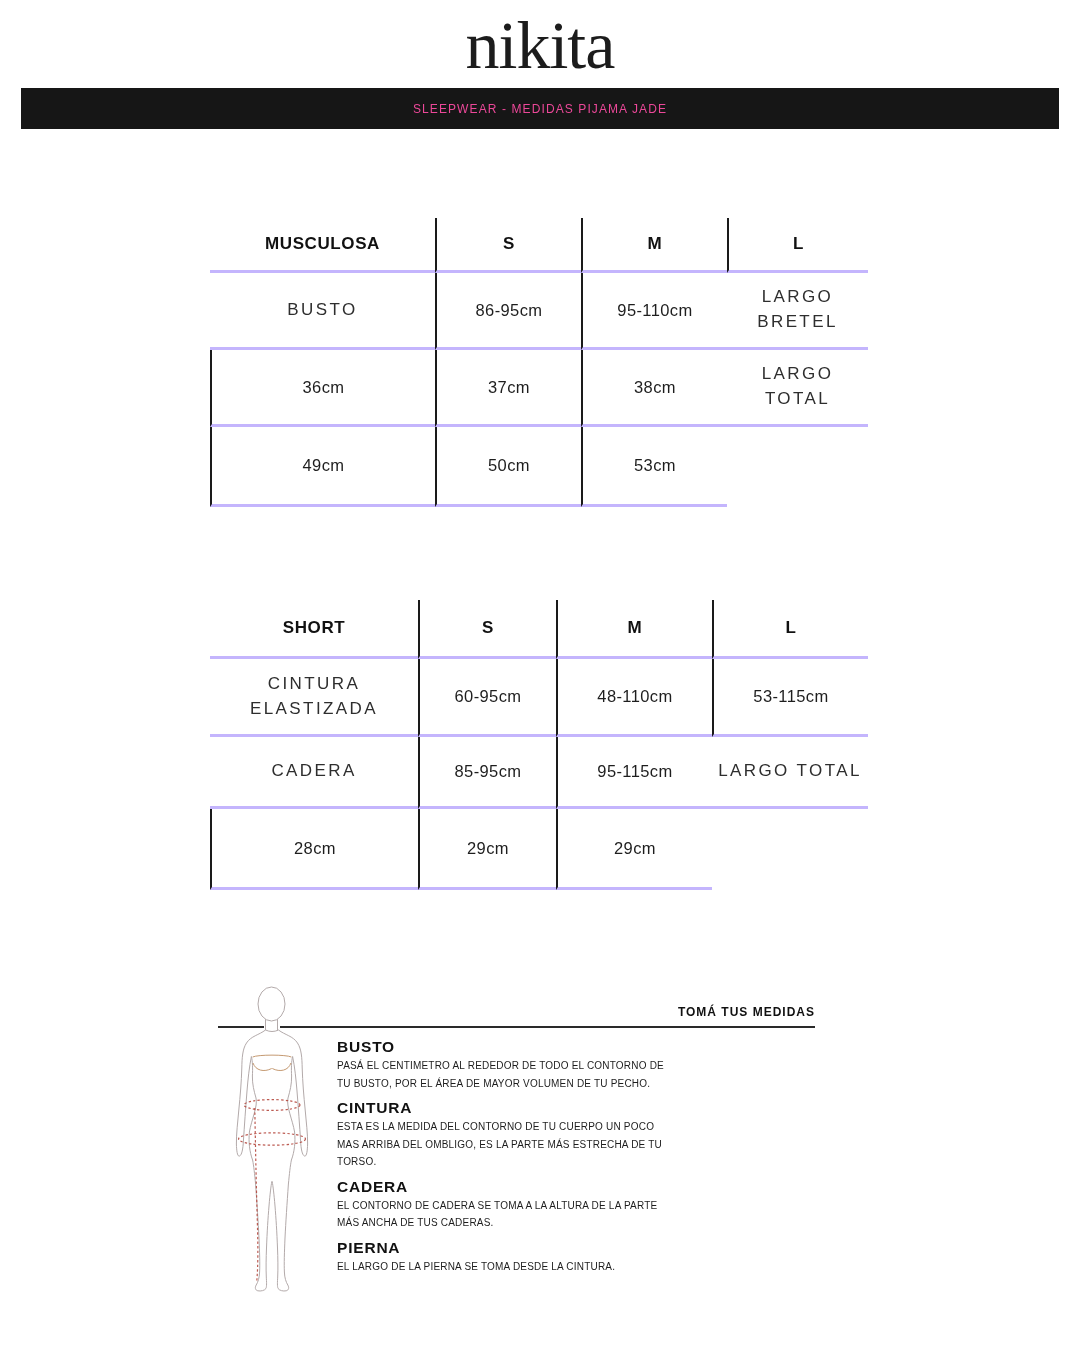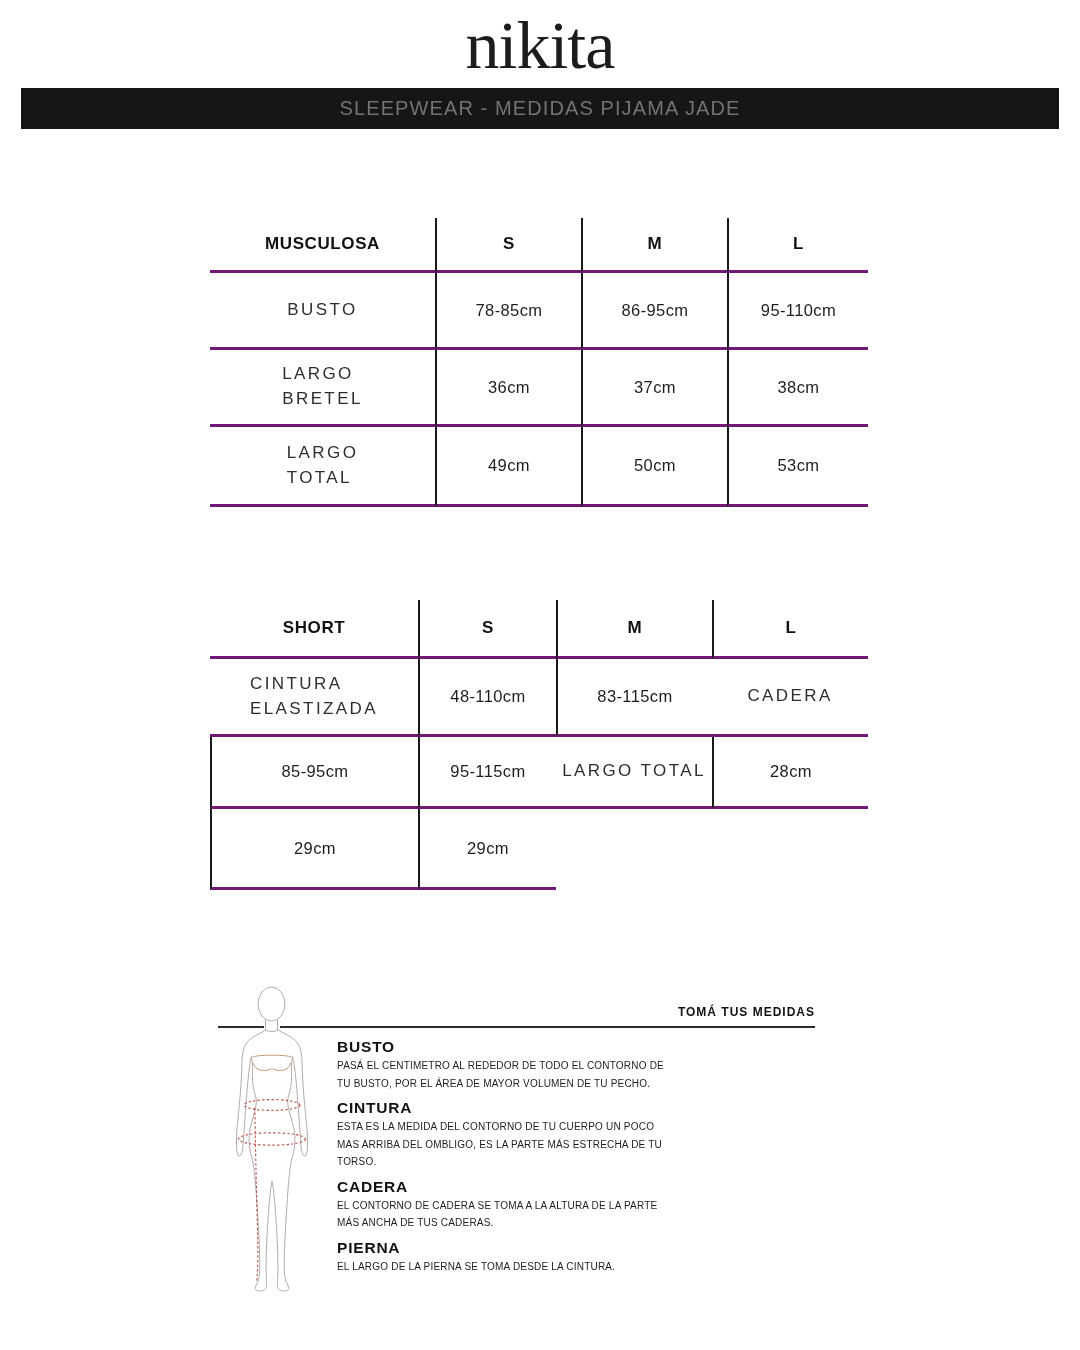--- a/index.html
+++ b/index.html
@@ -12,29 +12,29 @@
     position:absolute;top:4px;left:0;width:100%;text-align:center;
     font-family:"Liberation Serif",serif;font-size:68px;line-height:82px;
     color:#1c1c1c;letter-spacing:-1px;
   }
   
   .banner{
     position:absolute;top:88px;left:21px;right:21px;height:41px;
     background:#161616;display:flex;align-items:center;justify-content:center;
   }
   .banner span{
-    color:#737373;font-size:20px;letter-spacing:1.1px;
+    color:#ec4899;font-size:12px;letter-spacing:1.1px;
   }
   
   .size-table{position:absolute;left:210px;width:658px;display:grid;}
   #table-musculosa{top:218px;grid-template-columns:225px 146px 146px 141px;grid-template-rows:55px 77px 77px 80px;}
   #table-short{top:600px;grid-template-columns:208px 138px 156px 156px;grid-template-rows:59px 78px 72px 81px;}
   .cell{
-    display:flex;align-items:center;justify-content:center;
-    border-bottom:3px solid #701a75;box-sizing:border-box;
+    display:flex;align-items:center;justify-content:center;text-align:center;
+    border-bottom:3px solid #c4b5fd;box-sizing:border-box;
   }
   .cell.vline{border-left:2px solid #1a1a1a;}
   .cell.head{font-weight:bold;font-size:17px;color:#111;letter-spacing:.6px;}
   .cell.rowlabel{font-size:17px;color:#2e2e2e;letter-spacing:2.4px;line-height:1.45;white-space:pre-line;}
   .cell.val{font-size:16.5px;color:#1e1e1e;letter-spacing:.4px;}
   
   .mg-title{
     position:absolute;top:1005px;left:218px;width:597px;text-align:right;
     font-weight:bold;font-size:12px;letter-spacing:1px;color:#111;
   }
@@ -54,21 +54,20 @@
   <span>SLEEPWEAR - MEDIDAS PIJAMA JADE</span>
 </div>
 
 <div class="size-table" id="table-musculosa">
   <div class="cell head">MUSCULOSA</div>
   <div class="cell head vline">S</div>
   <div class="cell head vline">M</div>
   <div class="cell head vline">L</div>
 
   <div class="cell rowlabel">BUSTO</div>
-  <div class="cell val vline">78-85cm</div>
   <div class="cell val vline">86-95cm</div>
   <div class="cell val vline">95-110cm</div>
 
   <div class="cell rowlabel">LARGO
 BRETEL</div>
   <div class="cell val vline">36cm</div>
   <div class="cell val vline">37cm</div>
   <div class="cell val vline">38cm</div>
 
   <div class="cell rowlabel">LARGO
@@ -79,22 +78,23 @@
 </div>
 
 <div class="size-table" id="table-short">
   <div class="cell head">SHORT</div>
   <div class="cell head vline">S</div>
   <div class="cell head vline">M</div>
   <div class="cell head vline">L</div>
 
   <div class="cell rowlabel">CINTURA
 ELASTIZADA</div>
+  <div class="cell val vline">60-95cm</div>
   <div class="cell val vline">48-110cm</div>
-  <div class="cell val vline">83-115cm</div>
+  <div class="cell val vline">53-115cm</div>
 
   <div class="cell rowlabel">CADERA</div>
   <div class="cell val vline">85-95cm</div>
   <div class="cell val vline">95-115cm</div>
 
   <div class="cell rowlabel">LARGO TOTAL</div>
   <div class="cell val vline">28cm</div>
   <div class="cell val vline">29cm</div>
   <div class="cell val vline">29cm</div>
 </div>

